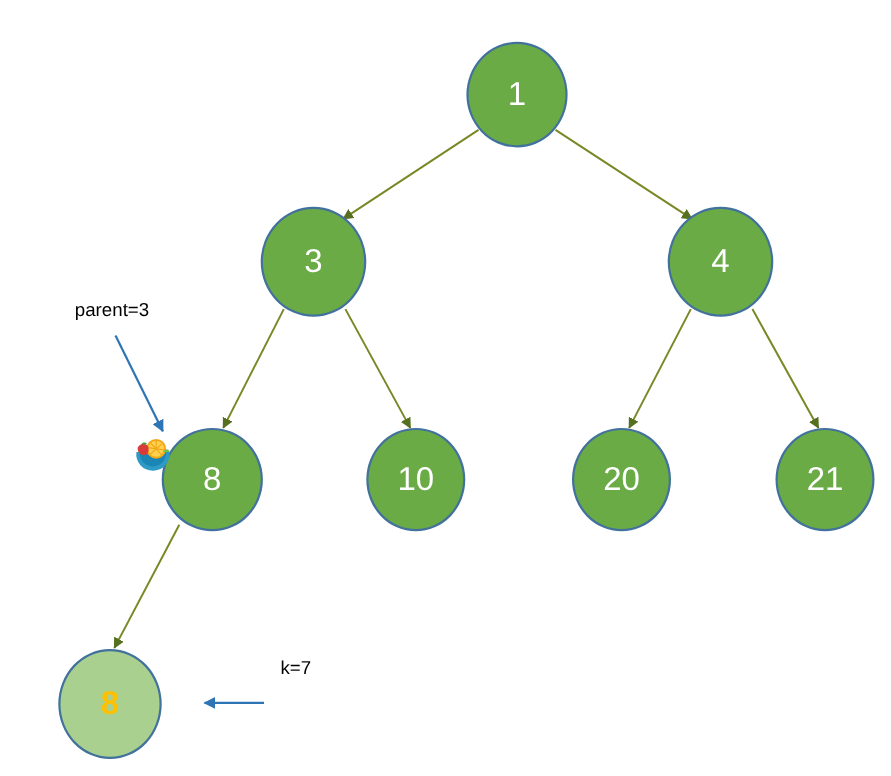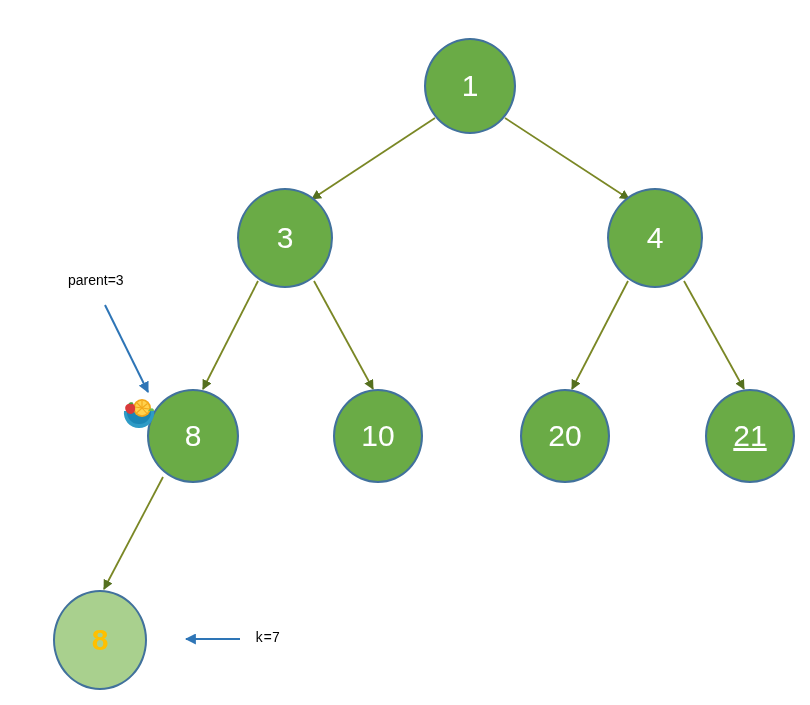--- a/index.html
+++ b/index.html
@@ -45,21 +45,21 @@
   .node.highlight {
     background: #a9d08e;
     color: #ffc000;
     font-size: 30px;
     font-weight: 700;
   }
   .annotation-text {
     position: absolute;
     color: #000000;
     font-family: "Liberation Sans", sans-serif;
-    font-size: 14px;
+    font-size: 17px;
     white-space: nowrap;
     user-select: none;
   }
   .badge-icon {
     position: absolute;
     width: 42px;
     height: 42px;
   }
 </style>
 </head>
@@ -103,31 +103,31 @@
       </div>
       <div class="node normal" style="left: 147px; top: 389px; width: 92px; height: 94px;">
         <span>8</span>
       </div>
       <div class="node normal" style="left: 333px; top: 389px; width: 90px; height: 94px;">
         <span>10</span>
       </div>
       <div class="node normal" style="left: 520px; top: 389px; width: 90px; height: 94px;">
         <span>20</span>
       </div>
-      <div class="node normal" style="left: 705px; top: 389px; width: 90px; height: 94px; text-decoration: underline;">
+      <div class="node normal" style="left: 705px; top: 389px; width: 90px; height: 94px;">
         <span>21</span>
       </div>
       <div class="node highlight" style="left: 53px; top: 590px; width: 94px; height: 100px;">
         <span>8</span>
       </div>
     </div>
 
   <div id="annotation-layer">
       <div class="annotation-text" style="left: 68px; top: 272px;">parent=3</div>
-      <div class="annotation-text" style="left: 255px; top: 630px; font-family: Liberation Mono, monospace;">k=7</div>
+      <div class="annotation-text" style="left: 255px; top: 598px;">k=7</div>
     </div>
 
   <div class="badge-icon" id="fruit-bowl-badge" style="left: 118px; top: 392px; width: 42px; height: 42px;">
     <svg viewBox="0 0 42 42" width="42" height="42" xmlns="http://www.w3.org/2000/svg">
       <path d="M6 19 L36 19 A15 15 0 0 1 21 36 A15 15 0 0 1 6 19 Z" fill="#2e9bc6"></path>
       <path d="M9 19 L33 19 A12 12 0 0 1 21 32 A12 12 0 0 1 9 19 Z" fill="#1b86b5"></path>
       <circle cx="24" cy="16" r="9" fill="#f2a71b"></circle>
       <circle cx="24" cy="16" r="7.2" fill="#ffd24d"></circle>
       <g stroke="#f2a71b" stroke-width="1.1">
         <line x1="24" y1="16" x2="24" y2="9"></line>

